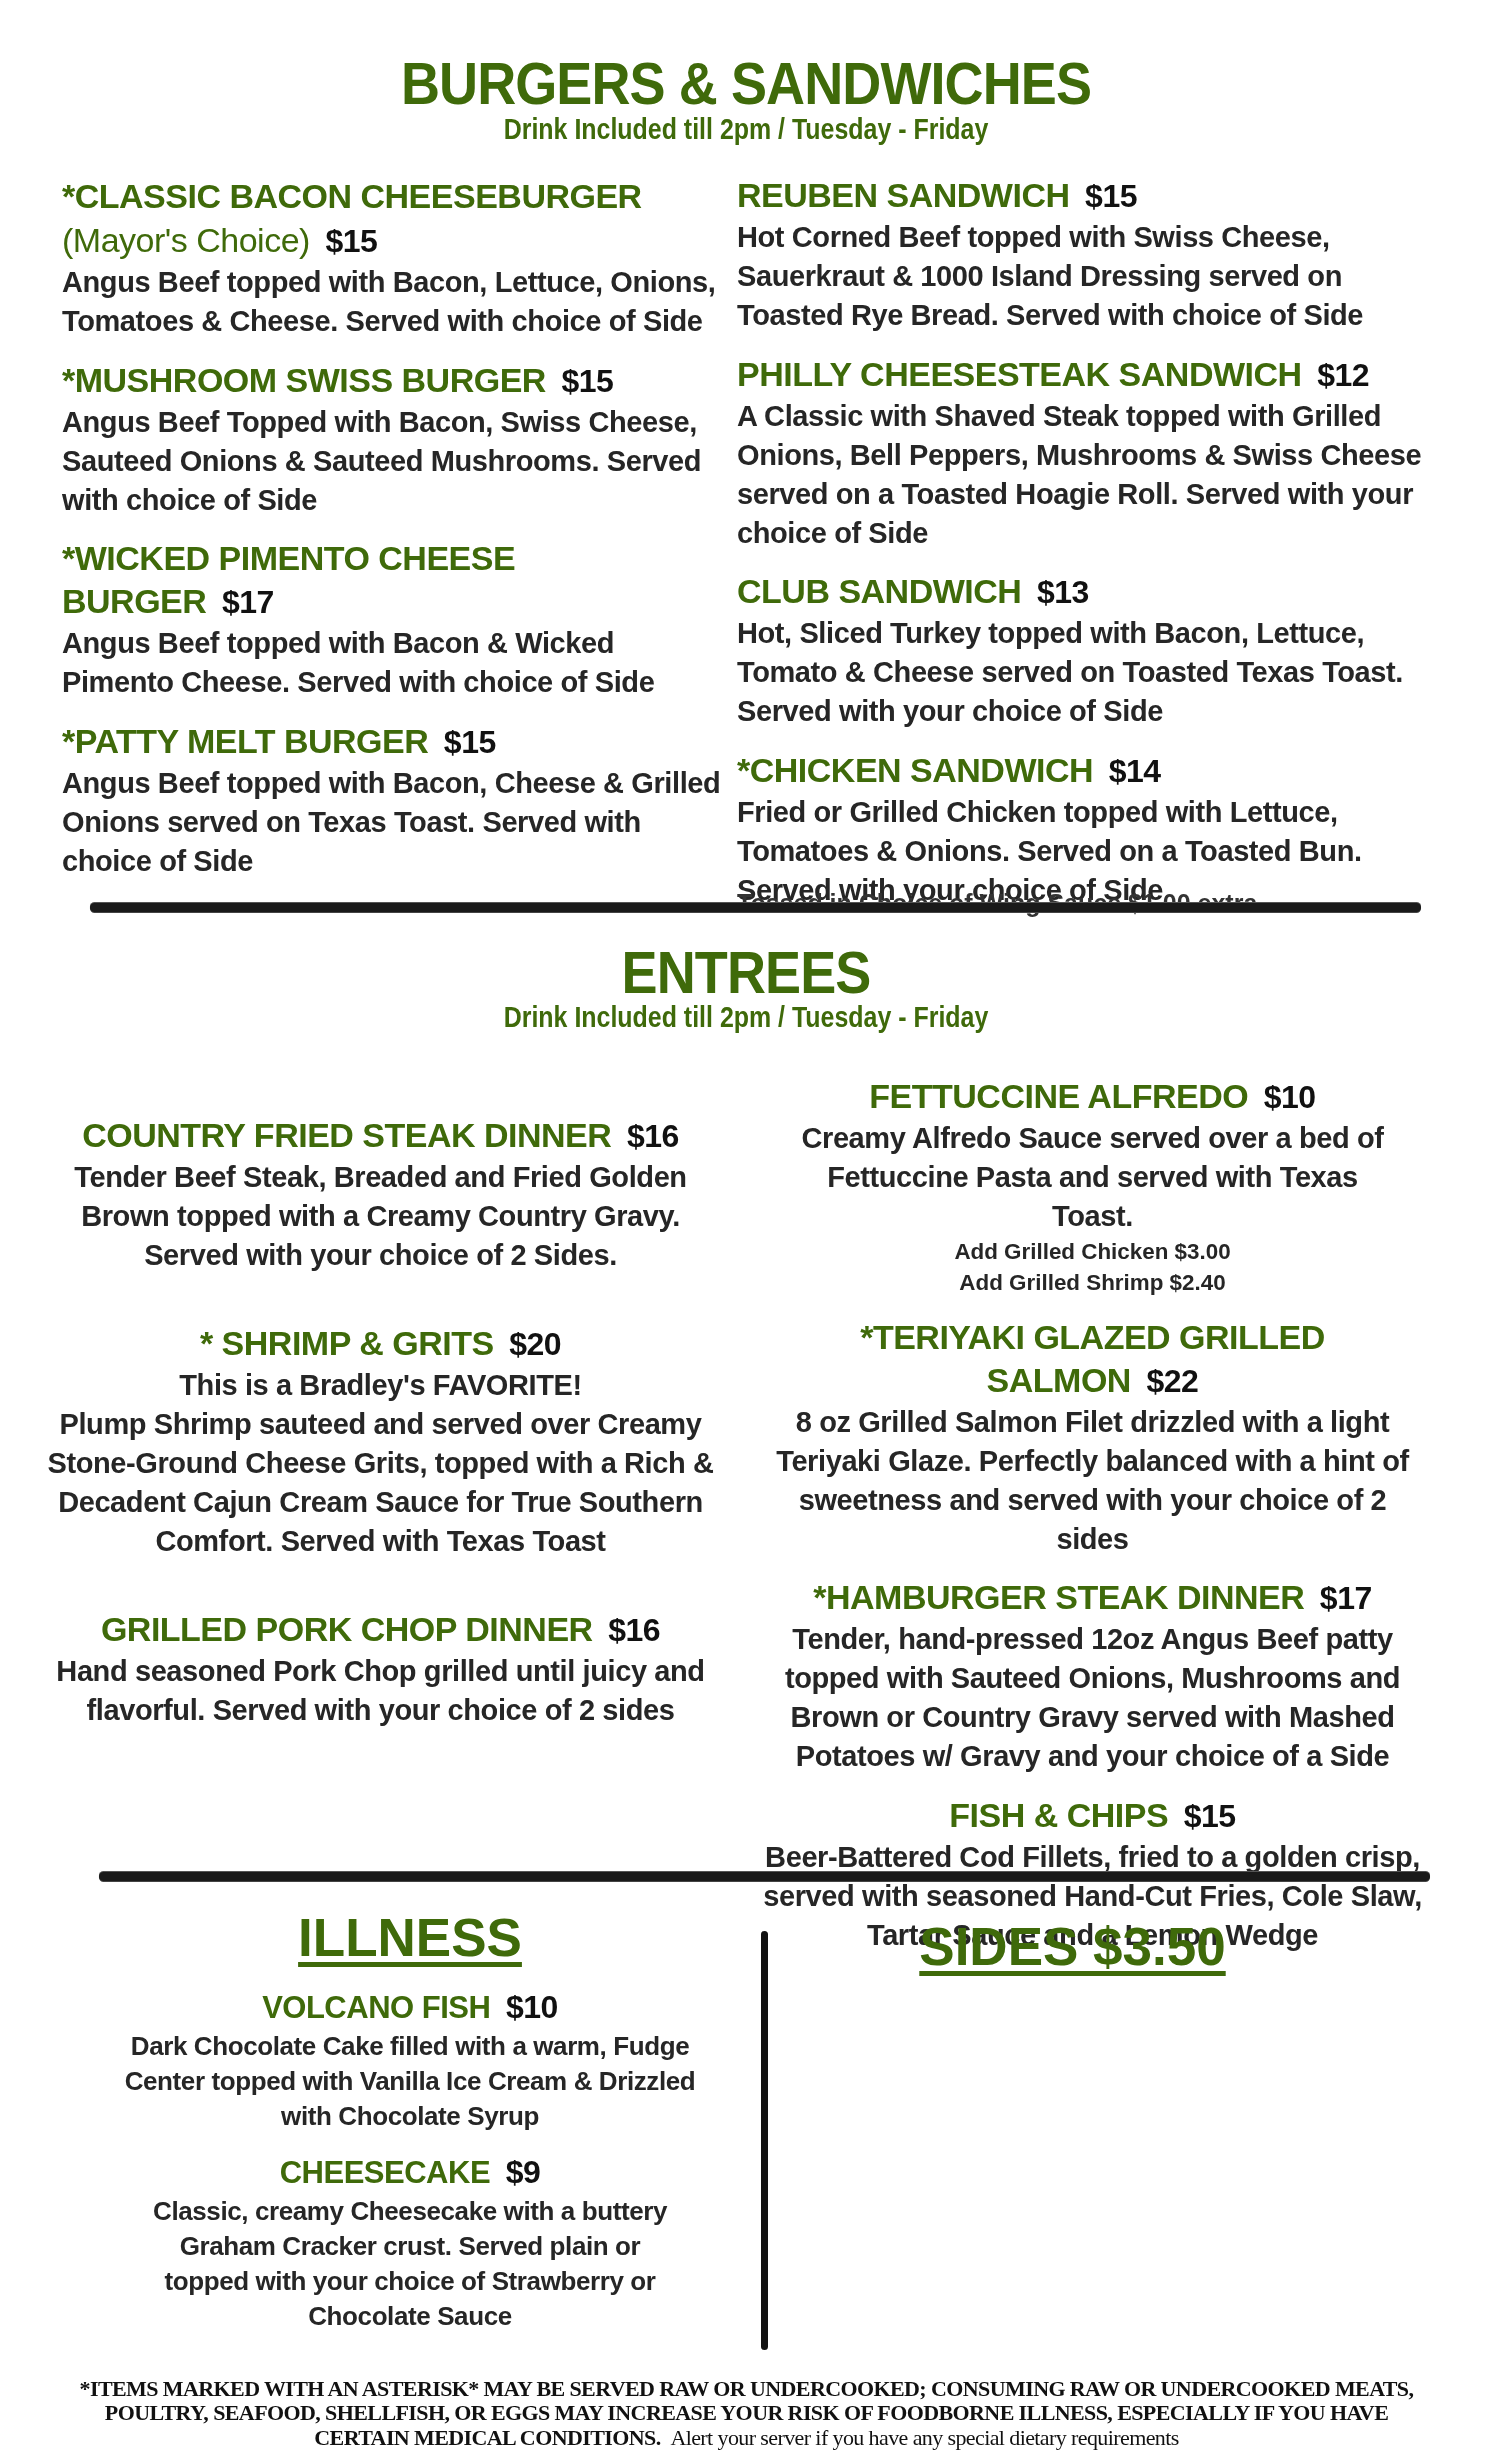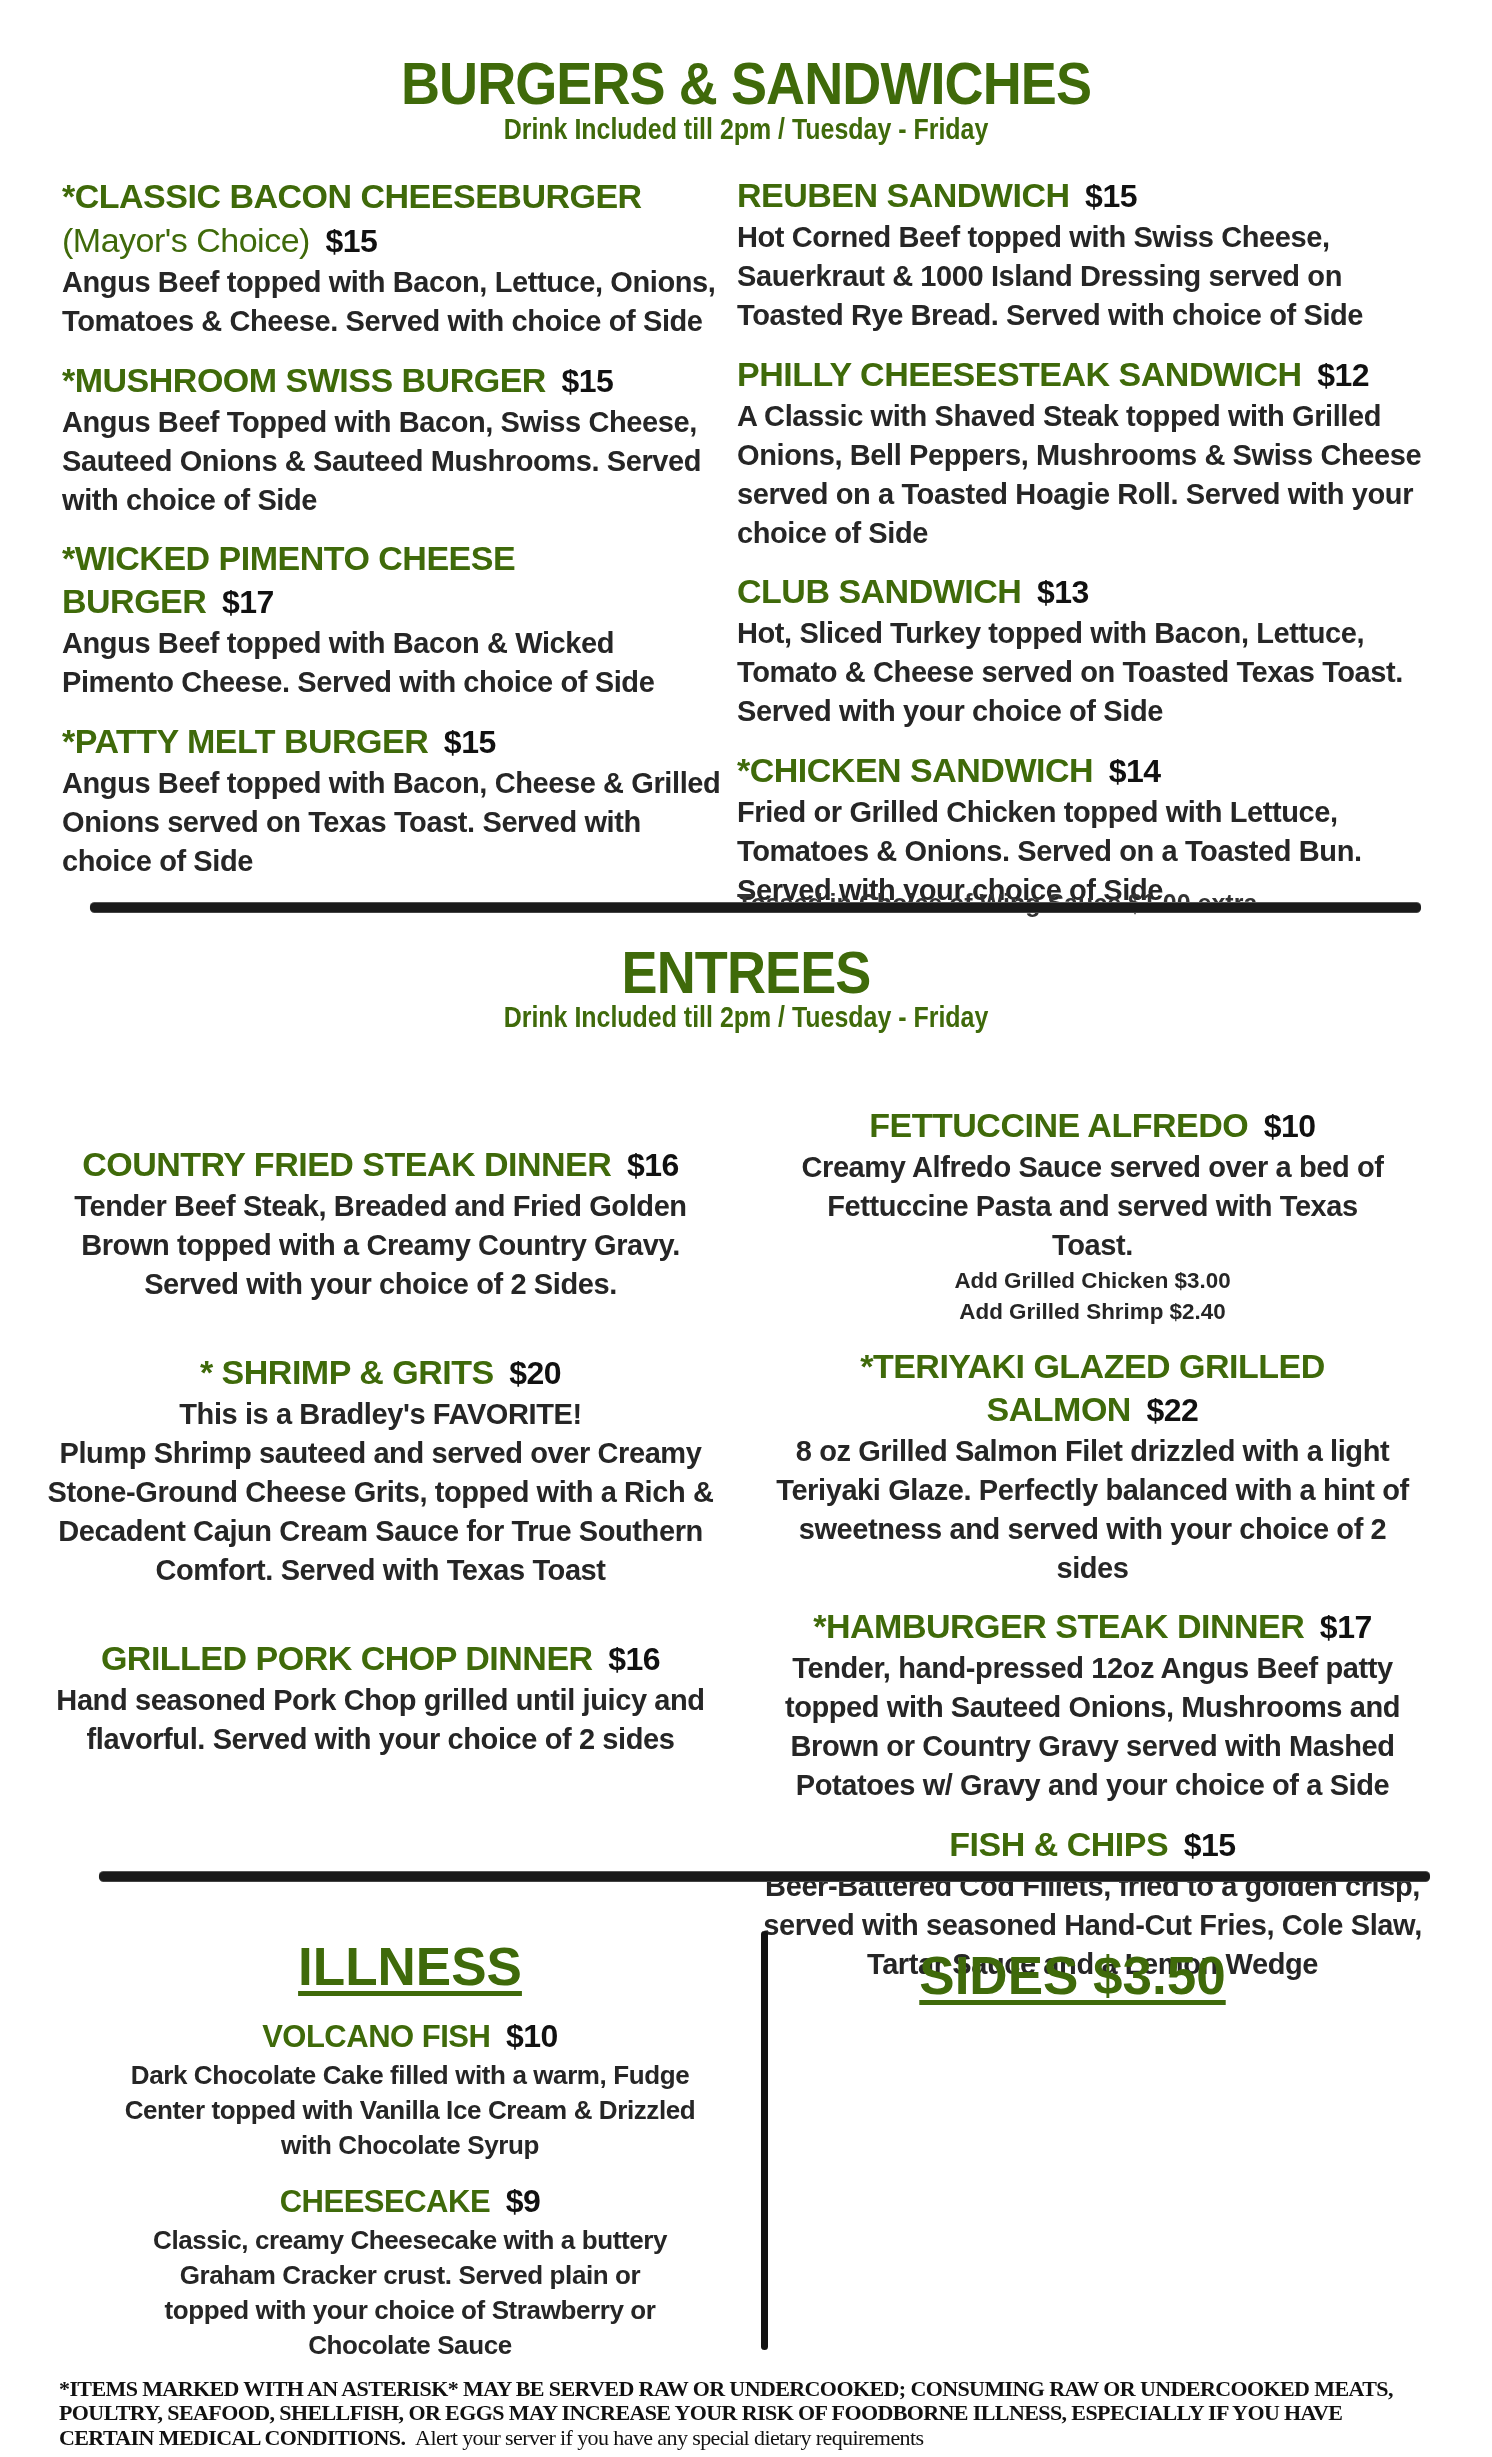--- a/index.html
+++ b/index.html
@@ -9,29 +9,29 @@
                color: #3f6a0a; font-size: 60px; letter-spacing: -1px; transform: scaleX(0.9); }
   .sec-sub { position: absolute; left: 0; width: 1492px; text-align: center; font-weight: bold;
              color: #3f6a0a; font-size: 29px; transform: scaleX(0.86); }
   .col { position: absolute; }
   .item { margin-bottom: 17.6px; }
   .item-head { font-weight: bold; font-size: 34px; line-height: 43px; color: #3f6a0a;
                letter-spacing: -0.5px; }
   .price { color: #111; margin-left: 15.6px; font-size: 32px; }
   .desc { font-weight: bold; font-size: 29px; line-height: 39px; color: #262626; letter-spacing: -0.4px; }
   .small { font-weight: bold; font-size: 22.4px; line-height: 31px; color: #262626; }
-  .center { text-align: center; margin-top: 29px; }
+  .center { text-align: center; }
   .strike { position: absolute; font-weight: bold; font-size: 25px; color: #333; text-decoration: line-through; }
   .brush { position: absolute; height: 8.8px; background: #1a1a1a; border-radius: 5.9px;
            box-shadow: 0 1px 0 #444, 0 -1px 0 #555; }
   .vbrush { position: absolute; width: 6.8px; background: #111; border-radius: 3.9px; }
   .ul-title { font-weight: bold; color: #3f6a0a; font-size: 53px; text-decoration: underline;
               text-decoration-thickness: 4.9px; text-underline-offset: 5.9px; }
   .sides-list div { font-weight: bold; font-size: 33px; line-height: 41px; color: #111; }
-  .footer { position: absolute; left: 59px; width: 1375px; top: 2377px; 
+  .footer { position: absolute; left: 59px; width: 1375px; top: 2377px; text-align: center;
             font-family: "Liberation Serif", "DejaVu Serif", serif; font-weight: bold;
             font-size: 22px; line-height: 24.4px; color: #111; letter-spacing: -0.6px; }
 </style>
 </head>
 <body>
 
 <div class="sec-title" style="top:49px;">BURGERS &amp; SANDWICHES</div>
 <div class="sec-sub" style="top:113px;">Drink Included till 2pm / Tuesday - Friday</div>
 
 <div class="col" style="left:62px; top:174px; width:663px;">

